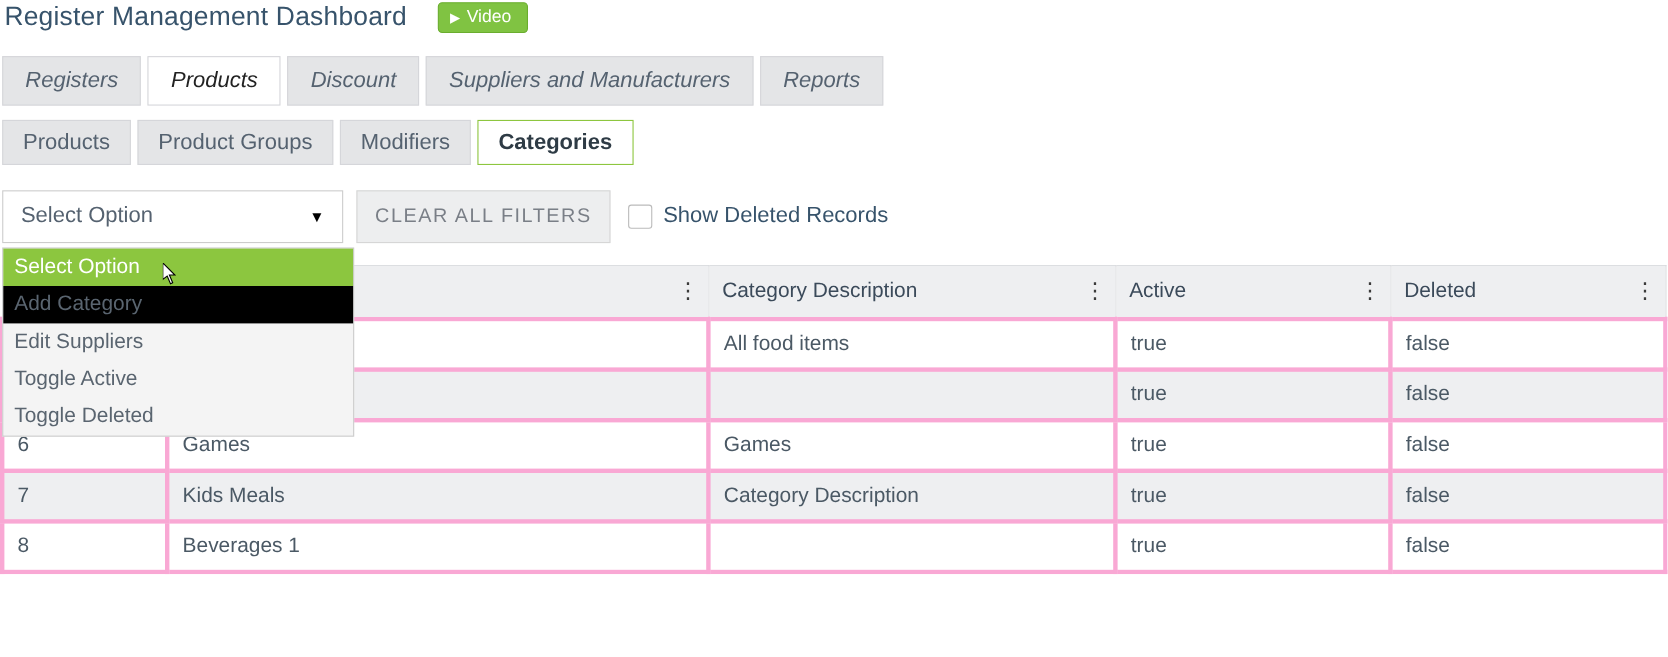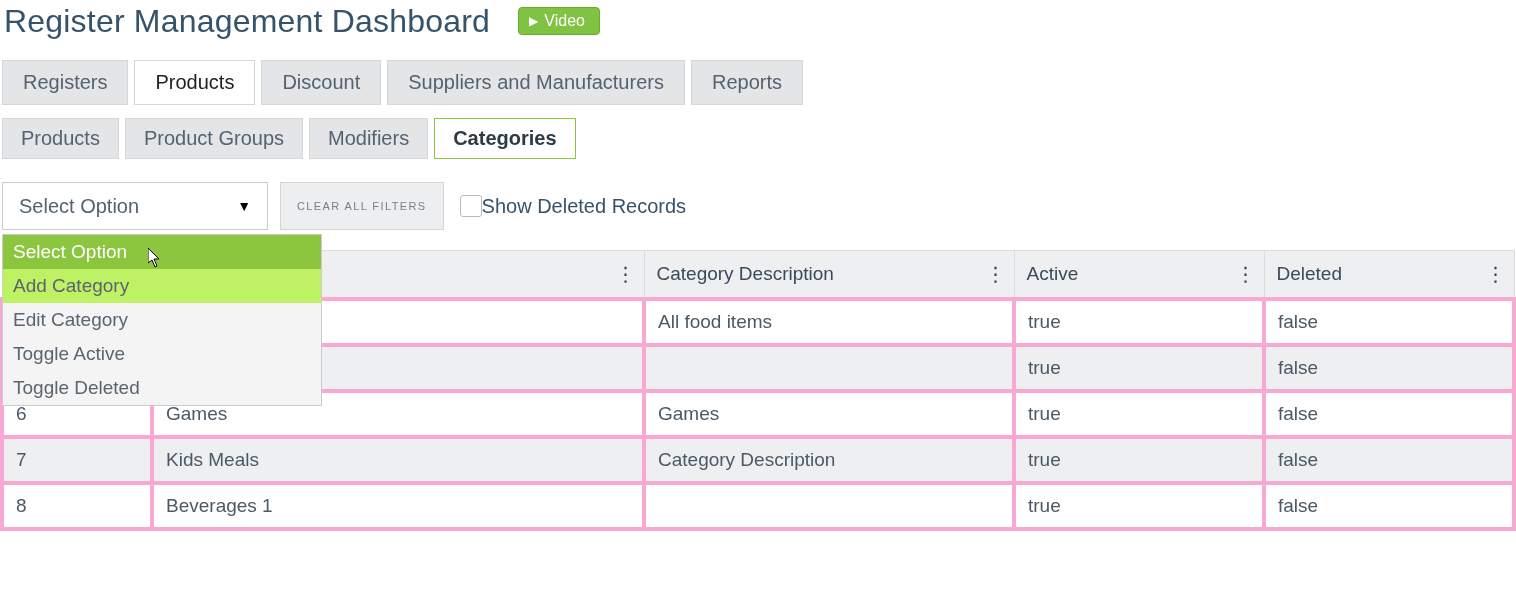--- a/index.html
+++ b/index.html
@@ -14,21 +14,21 @@
   }
   .header-row {
     display: flex;
     align-items: center;
     gap: 28px;
     padding: 2px 4px 10px 4px;
   }
   h1 {
     margin: 0;
     font-weight: 400;
-    font-size: 32px;
+    font-size: 24px;
     color: #37536b;
     letter-spacing: 0.2px;
     line-height: 1.2;
   }
   .video-btn {
     background: #80c342;
     color: #fff;
     border: 1px solid #6aad2e;
     border-radius: 4px;
     padding: 2px 14px 2px 10px;
@@ -49,40 +49,40 @@
     padding: 10px 20px;
     font-size: 20px;
     color: #556270;
     cursor: pointer;
   }
   .tab.active {
     background: #fff;
     color: #222;
     font-weight: 500;
   }
-  .tabs.primary { margin-top: 10px; }
+  .tabs.primary { margin-top: 10px; font-style: italic; }
   .tabs.secondary { margin-top: 12px; }
   .tabs.secondary .tab { font-size: 20px; padding: 8px 18px; }
   .tabs.secondary .tab.active {
     border: 1px solid #8dc63f;
     color: #2e3b45;
     font-weight: 700;
   }
 
   
   .toolbar {
     display: flex;
     align-items: center;
     gap: 12px;
     padding: 22px 2px 10px;
     position: relative;
   }
   .select-wrap {
     position: relative;
-    width: 266px;
+    width: 310px;
   }
   .select-btn {
     width: 100%;
     height: 48px;
     display: flex;
     align-items: center;
     justify-content: space-between;
     border: 1px solid #ccc;
     background: #fff;
     font-size: 20px;
@@ -104,46 +104,47 @@
     padding: 6px 10px;
     font-size: 19px;
     color: #5a6570;
     cursor: pointer;
   }
   .dropdown .opt.header {
     background: #8cc63f;
     color: #fff;
   }
   .dropdown .opt.hover {
-    background: #bef264;
+    background: #000000;
     color: #5a6570;
   }
   .cursor {
     position: absolute;
     top: 88px;
     left: 148px;
     font-size: 16px;
     color: #000;
     z-index: 20;
     pointer-events: none;
   }
 
   .clear-btn {
     height: 48px;
     padding: 0 16px;
     border: 1px solid #d6d6d6;
     background: #edeeef;
     color: #7a7f87;
-    font-size: 11px;
+    font-size: 18px;
     letter-spacing: 1.4px;
     cursor: pointer;
   }
   .checkbox-wrap {
     display: flex;
     align-items: center;
+    gap: 10px;
     font-size: 20px;
     color: #37536b;
     cursor: pointer;
     margin-left: 4px;
   }
   .checkbox {
     width: 22px; height: 22px;
     border: 1px solid #bbb;
     border-radius: 3px;
     background: #fff;
@@ -219,21 +220,21 @@
 
   <div class="toolbar">
     <div class="select-wrap">
       <div class="select-btn">
         <span>Select Option</span>
         <span class="caret">▼</span>
       </div>
       <div class="dropdown">
         <div class="opt header">Select Option</div>
         <div class="opt hover">Add Category</div>
-        <div class="opt">Edit Category</div>
+        <div class="opt">Edit Suppliers</div>
         <div class="opt">Toggle Active</div>
         <div class="opt">Toggle Deleted</div>
       </div>
     </div>
 
     <span class="cursor">
       <svg width="14" height="20" viewBox="0 0 14 20">
         <path d="M0 0 L0 15 L4 12 L7 19 L9 18 L6 11 L11 11 Z" fill="#fff" stroke="#000" stroke-width="1"></path>
       </svg>
     </span>

